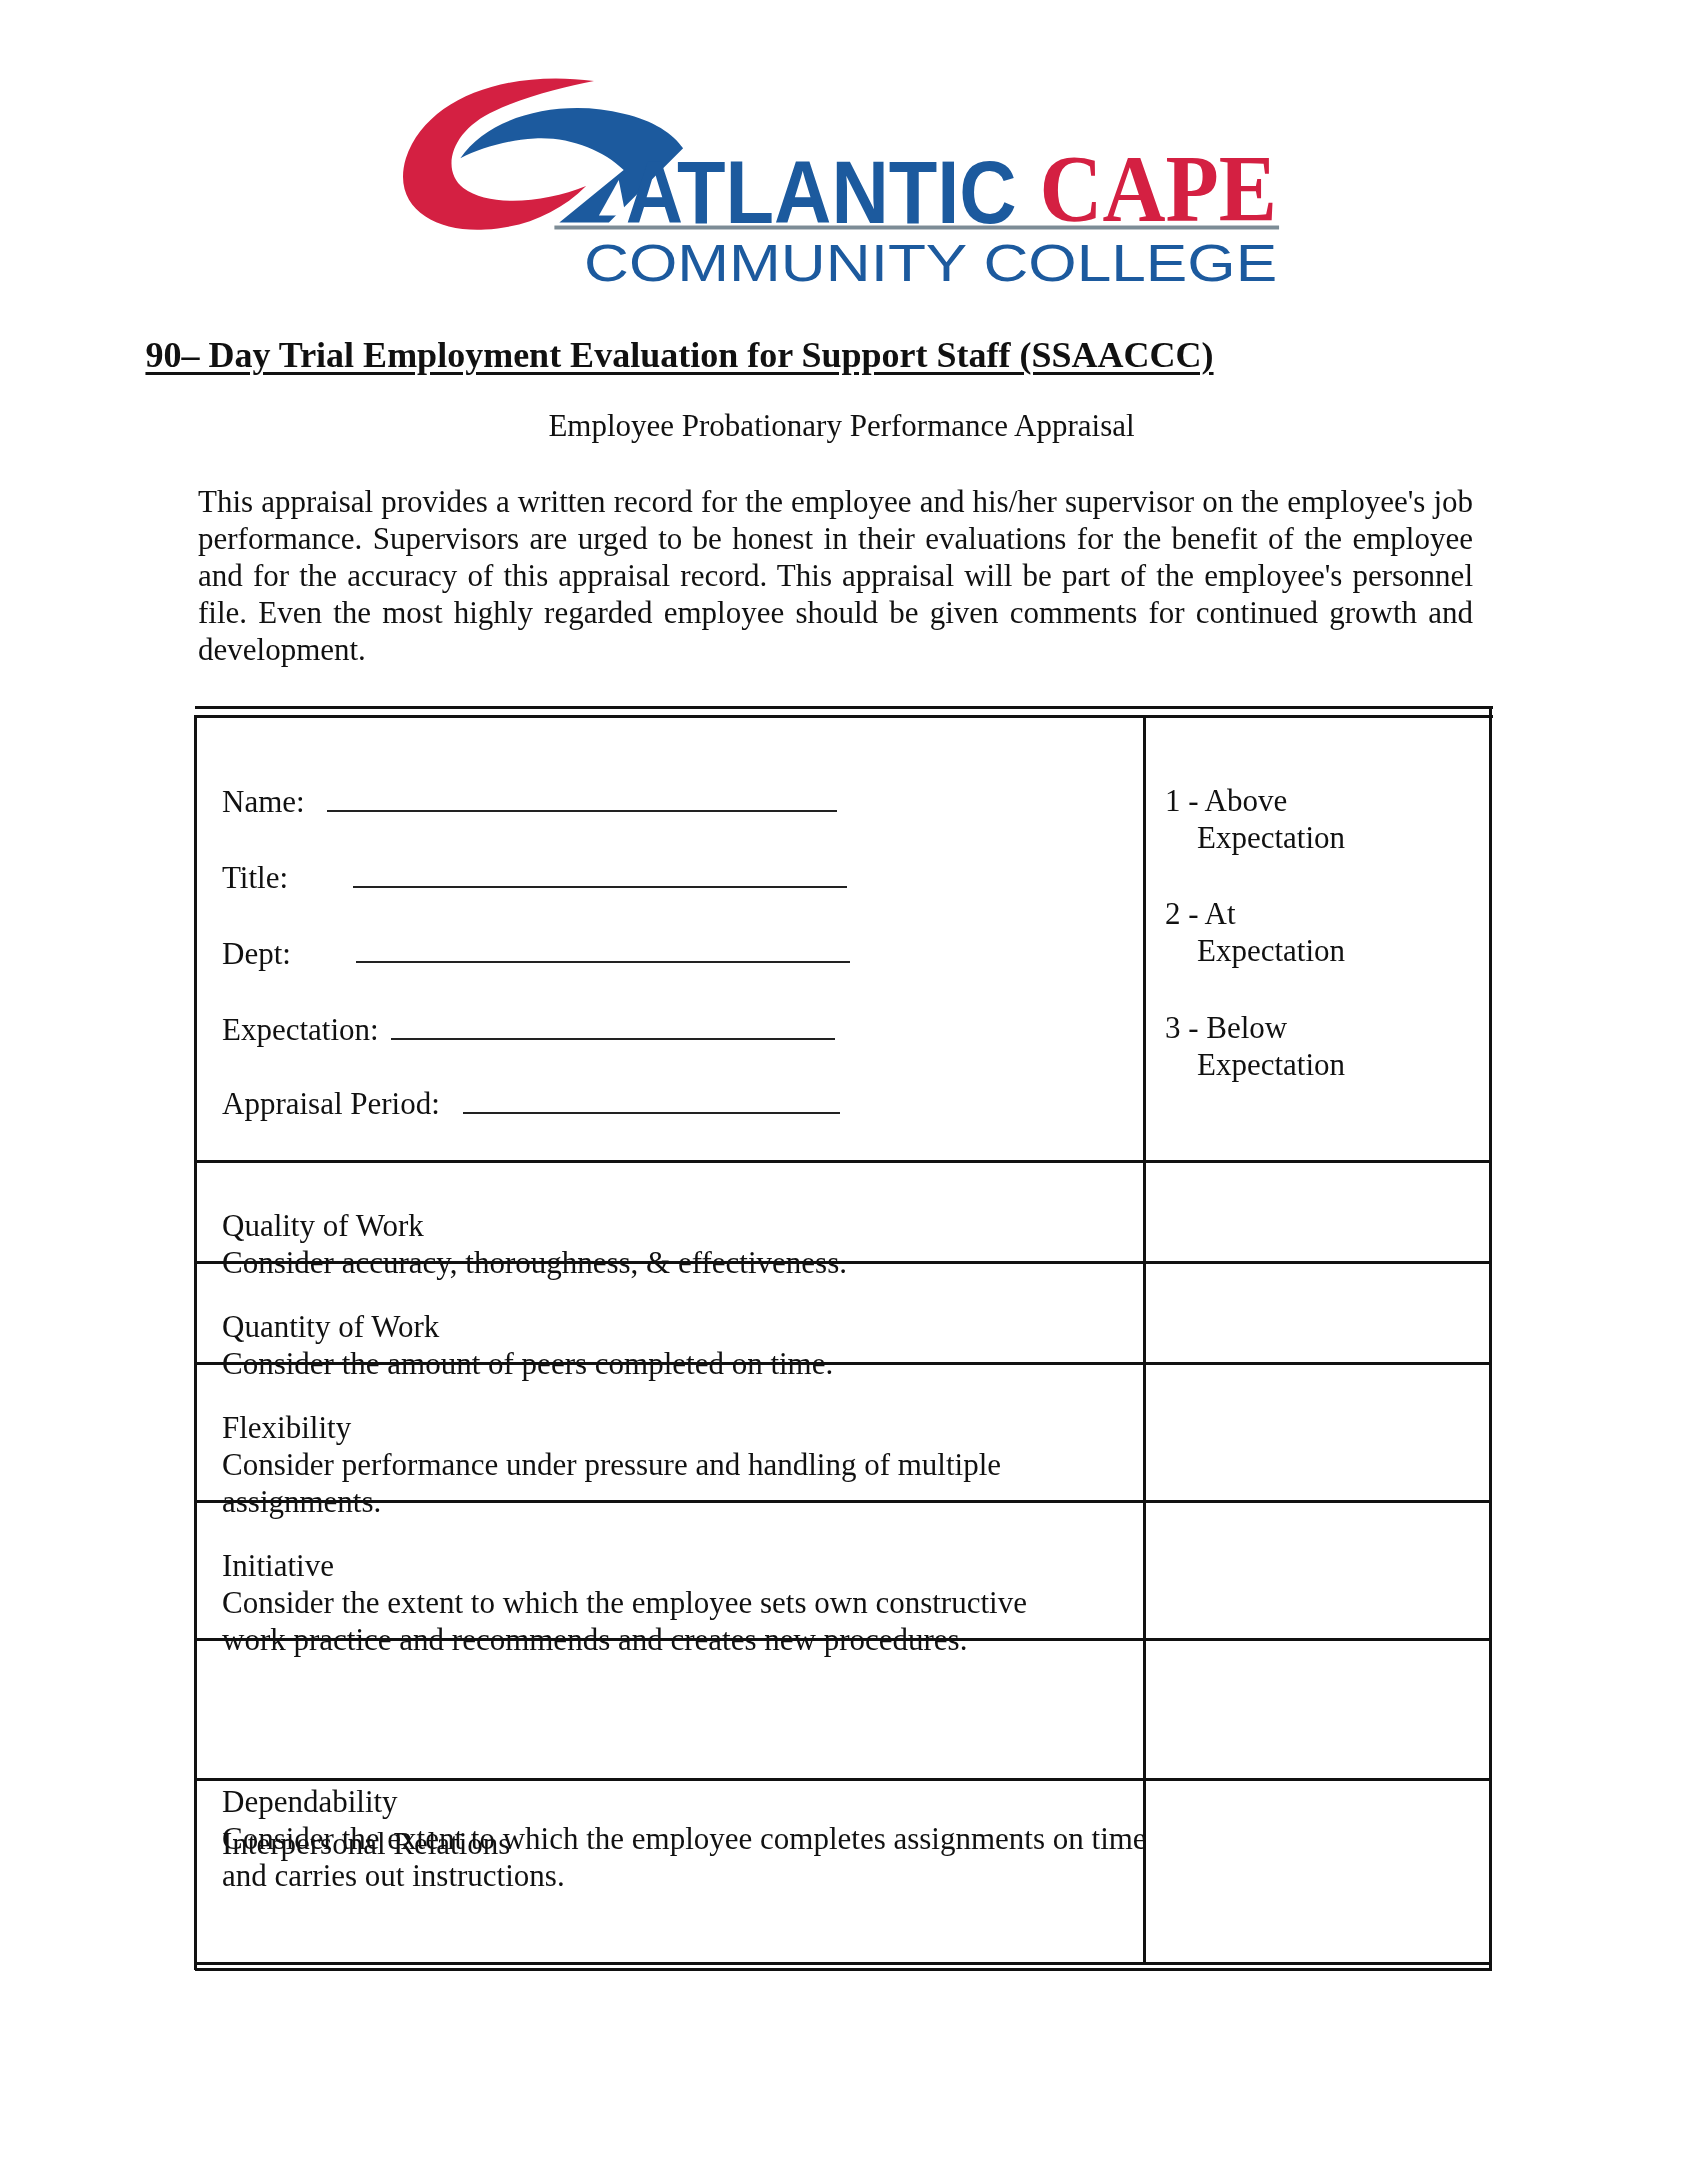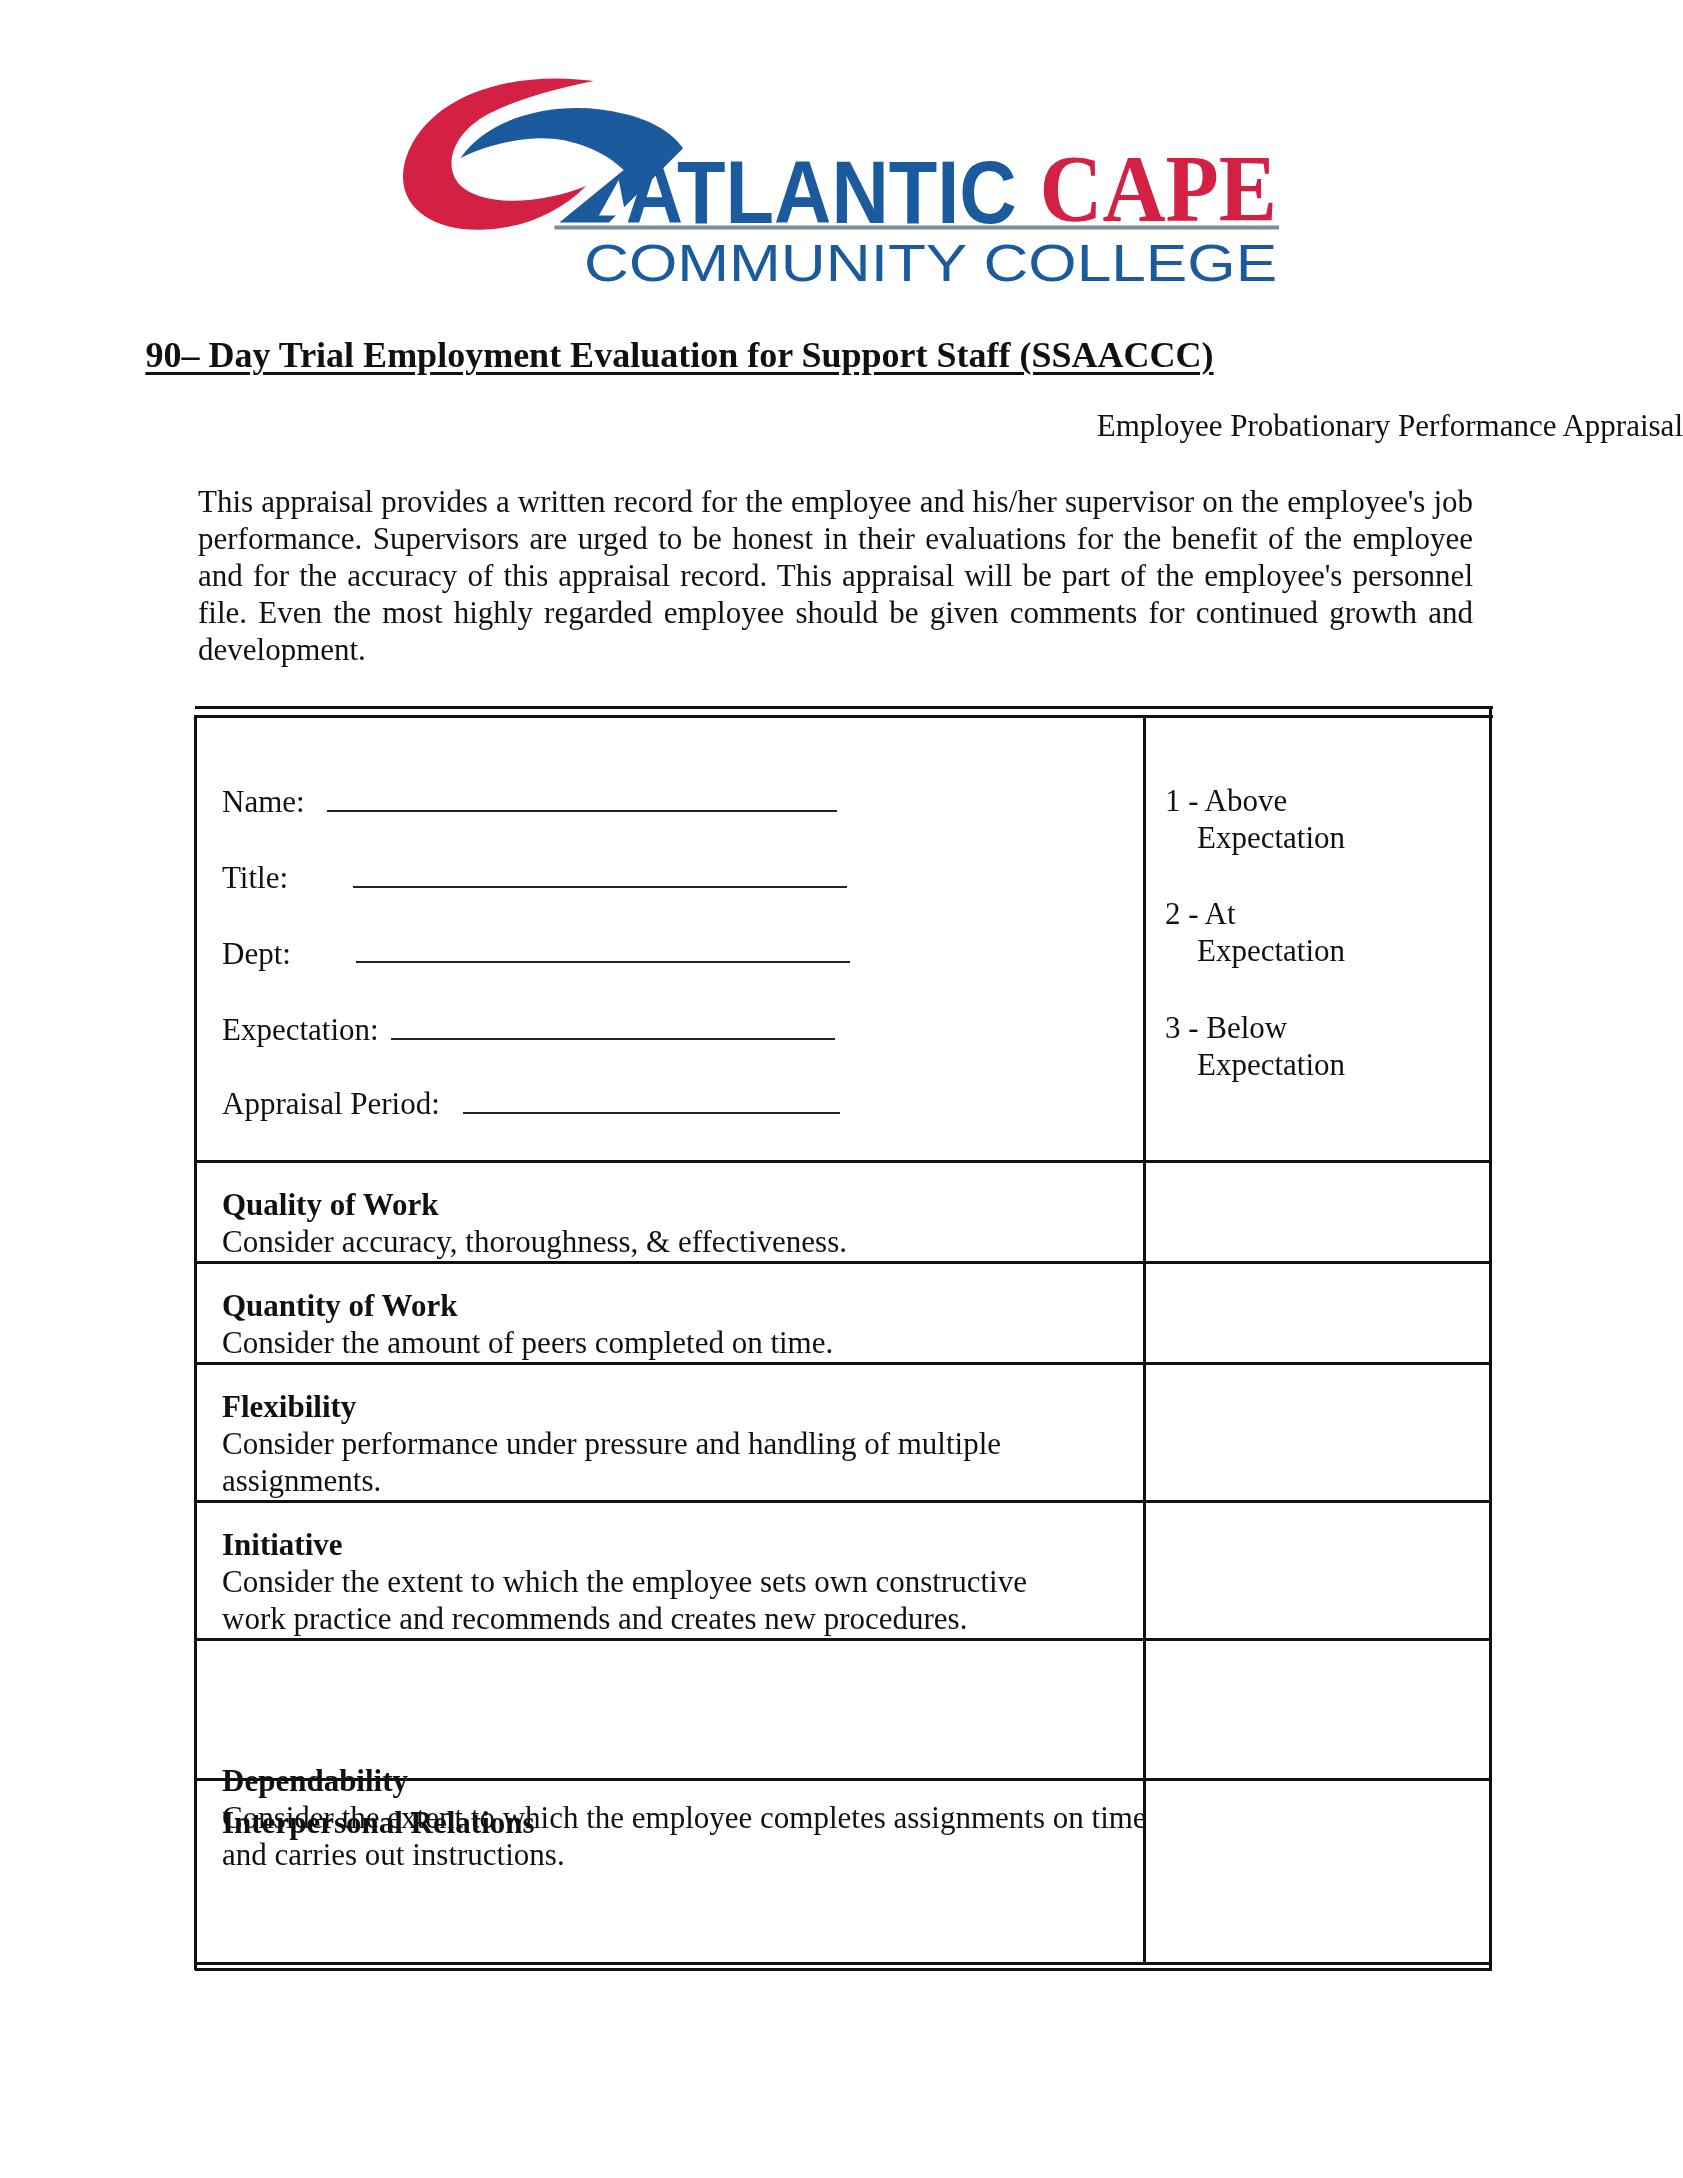--- a/index.html
+++ b/index.html
@@ -6,36 +6,36 @@
   body { width: 1683px; height: 2178px; position: relative; overflow: hidden; font-family: "Liberation Serif", "DejaVu Serif", serif; color: #111111; }
   .abs { position: absolute; }
 
   
   #logo { left: 396px; top: 59px; width: 891px; height: 238px; }
   #logo svg { width: 891px; height: 238px; display: block; }
 
   
   #doc-title { left: 0; width: 1359px; top: 333px; text-align: center; font-weight: bold; font-size: 36px; line-height: 44px; letter-spacing: 0; }
   #doc-title span { text-decoration: underline; text-decoration-thickness: 3px; text-underline-offset: 5px; }
-  #doc-subtitle { left: 0; width: 1683px; top: 406px; text-align: right; font-size: 31px; line-height: 40px; }
+  #doc-subtitle { left: 0; width: 1683px; top: 406px; text-align: center; font-size: 31px; line-height: 40px; }
   #intro { left: 198px; top: 483px; width: 1275px; font-size: 31px; line-height: 37px; text-align: justify; }
 
   
   .hline { position: absolute; background: #111; height: 3px; }
   .vline { position: absolute; background: #111; width: 3px; }
 
   .field-label { position: absolute; font-size: 31px; line-height: 37px; white-space: nowrap; }
   .field-line { position: absolute; height: 2px; background: #222; }
 
   .legend-item { position: absolute; left: 1165px; font-size: 31px; line-height: 37px; white-space: nowrap; }
   .legend-item .num { display: inline; }
   .legend-item .desc { display: block; padding-left: 32px; }
 
   .crit { position: absolute; left: 222px; width: 921px; font-size: 31px; line-height: 37px; }
-  .crit .crit-title { font-weight: bold; display: block; }
+  .crit .crit-title { font-weight: normal; display: block; margin-top: 21px; }
   .crit .crit-desc { display: block; }
 
   .rating-cell { position: absolute; left: 1147px; width: 342px; }
 </style>
 </head>
 <body>
 
 <div id="logo" class="abs">
   <svg viewBox="0 0 900 240" xmlns="http://www.w3.org/2000/svg">
 

